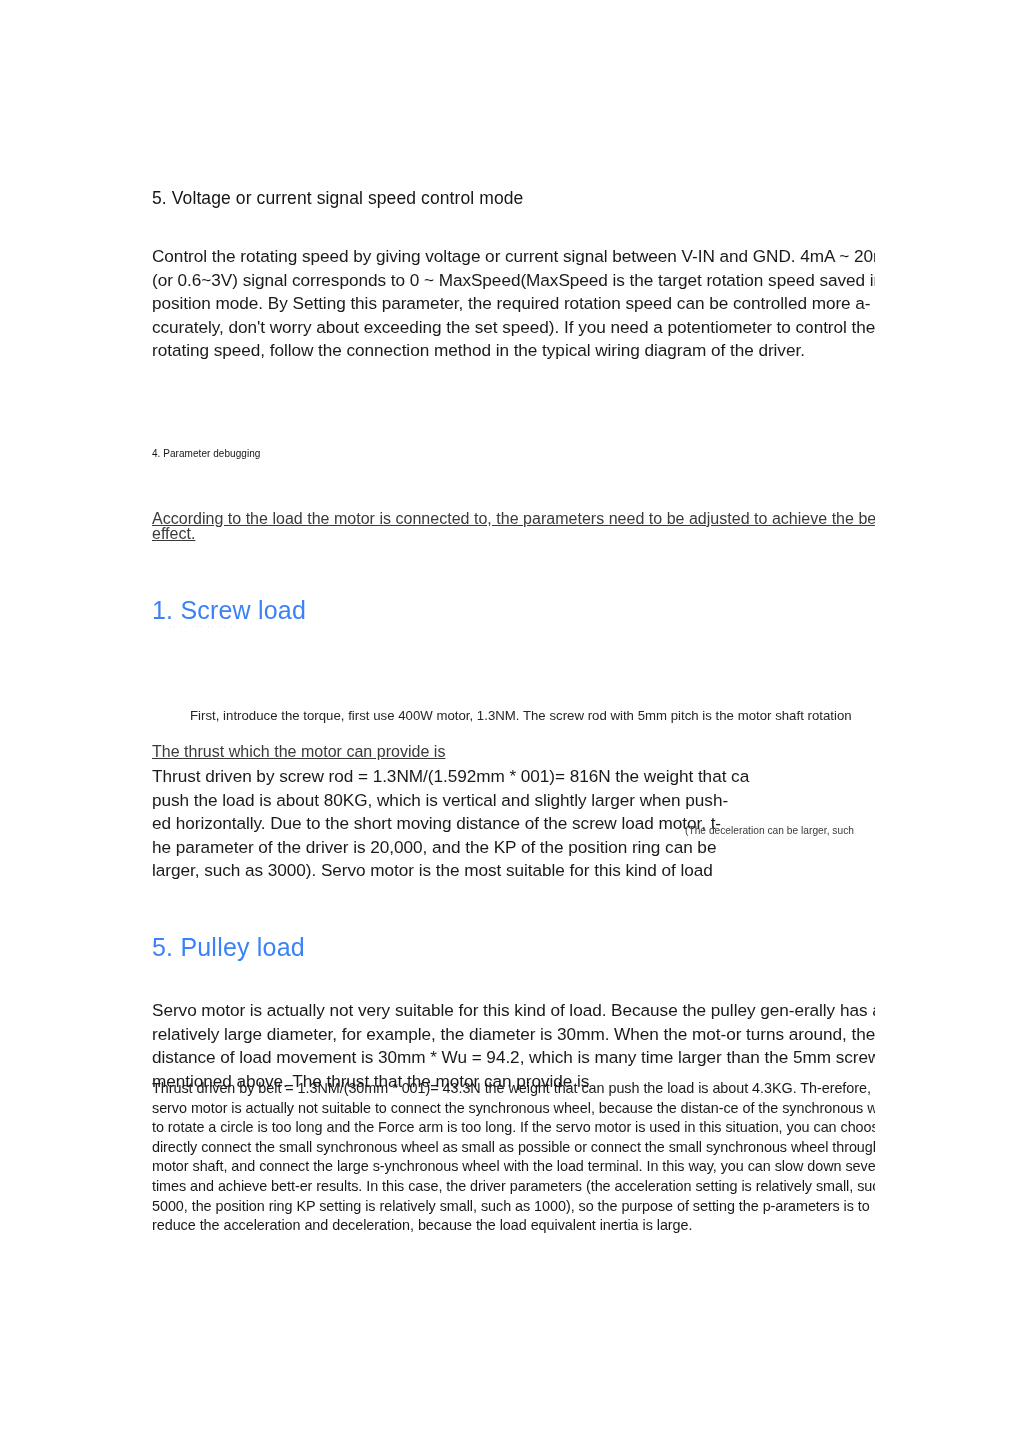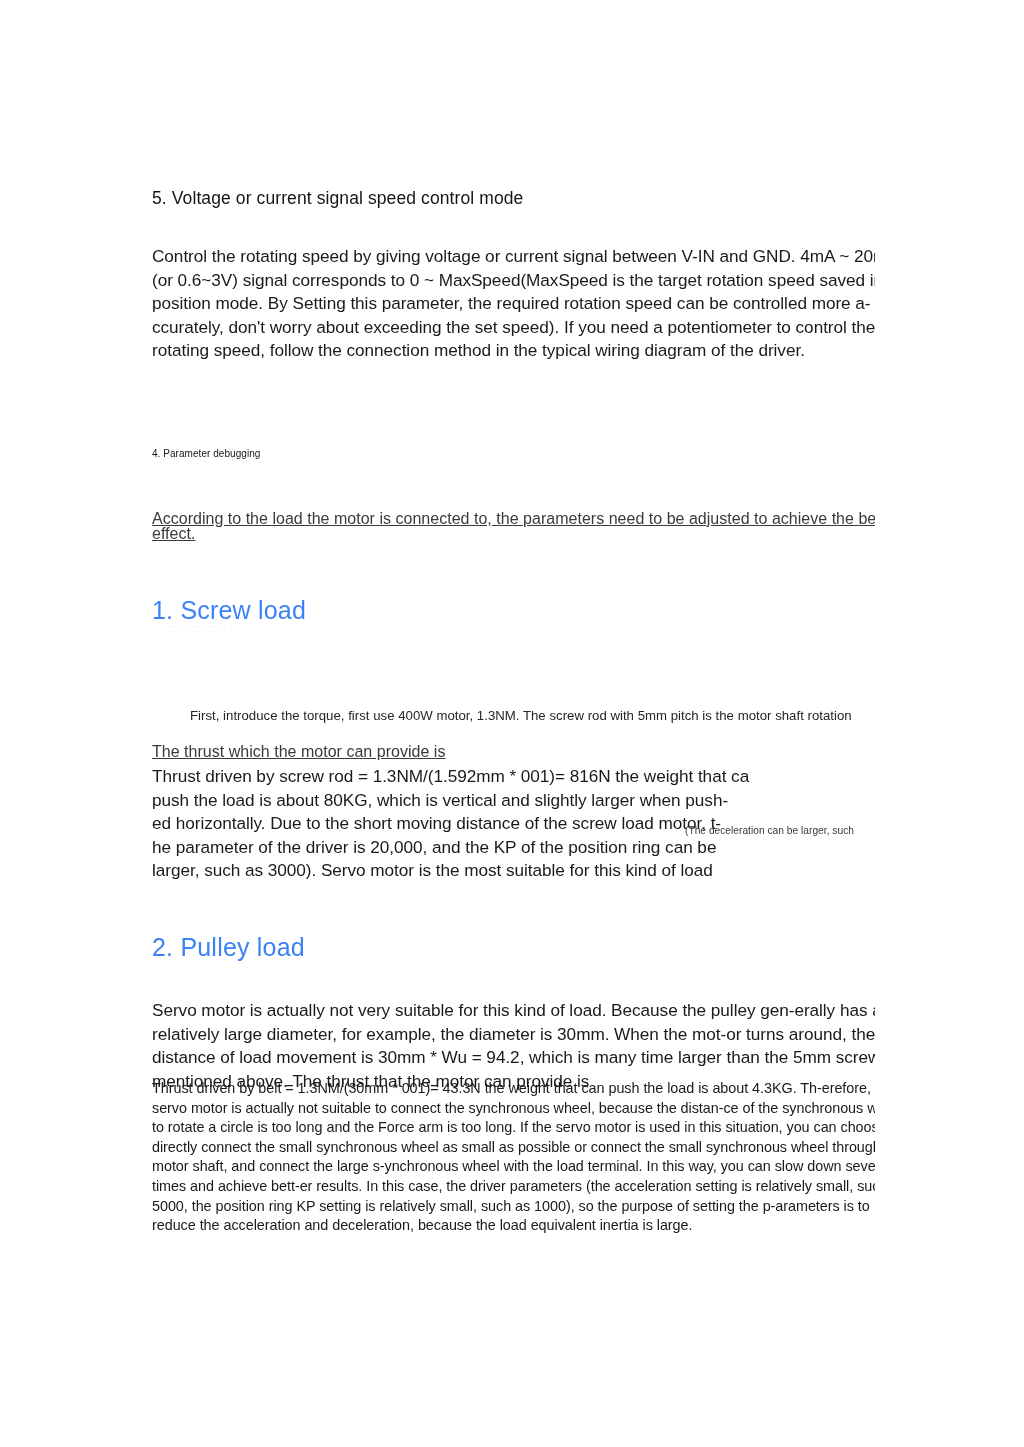--- a/index.html
+++ b/index.html
@@ -145,20 +145,20 @@
 he parameter of the driver is 20,000, and the KP of the position ring can be
 larger, such as 3000). Servo motor is the most suitable for this kind of load</div>
 
     <div class="overlay-note" style="left:685px; top:824px;">(The deceleration can be larger, such</div>
 
     <div class="blk p-body" style="top:858px; line-height:14px; font-size:12px;">.</div>
 
     <div class="ghost" style="left:240px; top:871px;">· ·· ·· ·· ··· ·</div>
     <div class="ghost" style="left:620px; top:866px;">:</div>
 
-    <div class="blk h-big" style="top:932px;">2. Pulley load</div>
+    <div class="blk h-big" style="top:932px;">5. Pulley load</div>
 
     <div class="blk p-body" style="top:999px;">Servo motor is actually not very suitable for this kind of load. Because the pulley gen-erally has a relatively large diameter, for example, the diameter is 30mm. When the mot-or turns around, the distance of load movement is 30mm * Wu = 94.2, which is many time larger than the 5mm screw rod mentioned above. The thrust that the motor can provide is</div>
 
     <div class="blk p-dense" style="top:1079px;">Thrust driven by belt = 1.3NM/(30mm * 001)= 43.3N the weight that can push the load is about 4.3KG. Th-erefore, the servo motor is actually not suitable to connect the synchronous wheel, because the distan-ce of the synchronous wheel to rotate a circle is too long and the Force arm is too long. If the servo motor is used in this situation, you can choose to directly connect the small synchronous wheel as small as possible or connect the small synchronous wheel through the motor shaft, and connect the large s-ynchronous wheel with the load terminal. In this way, you can slow down several times and achieve bett-er results. In this case, the driver parameters (the acceleration setting is relatively small, such as 5000, the position ring KP setting is relatively small, such as 1000), so the purpose of setting the p-arameters is to reduce the acceleration and deceleration, because the load equivalent inertia is large.</div>
 
   </div>
 </div>
 
 </body></html>

